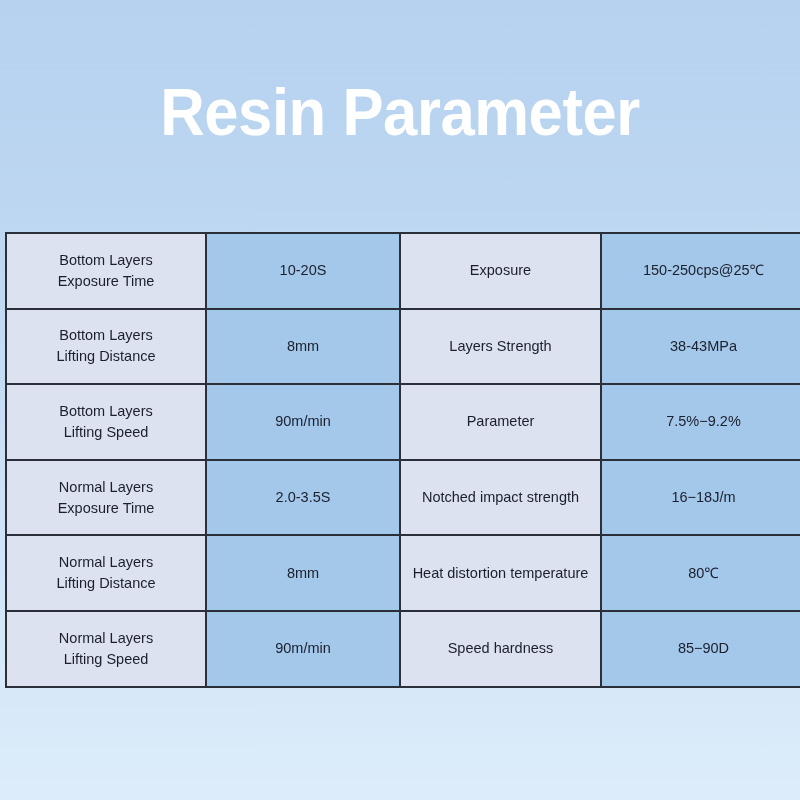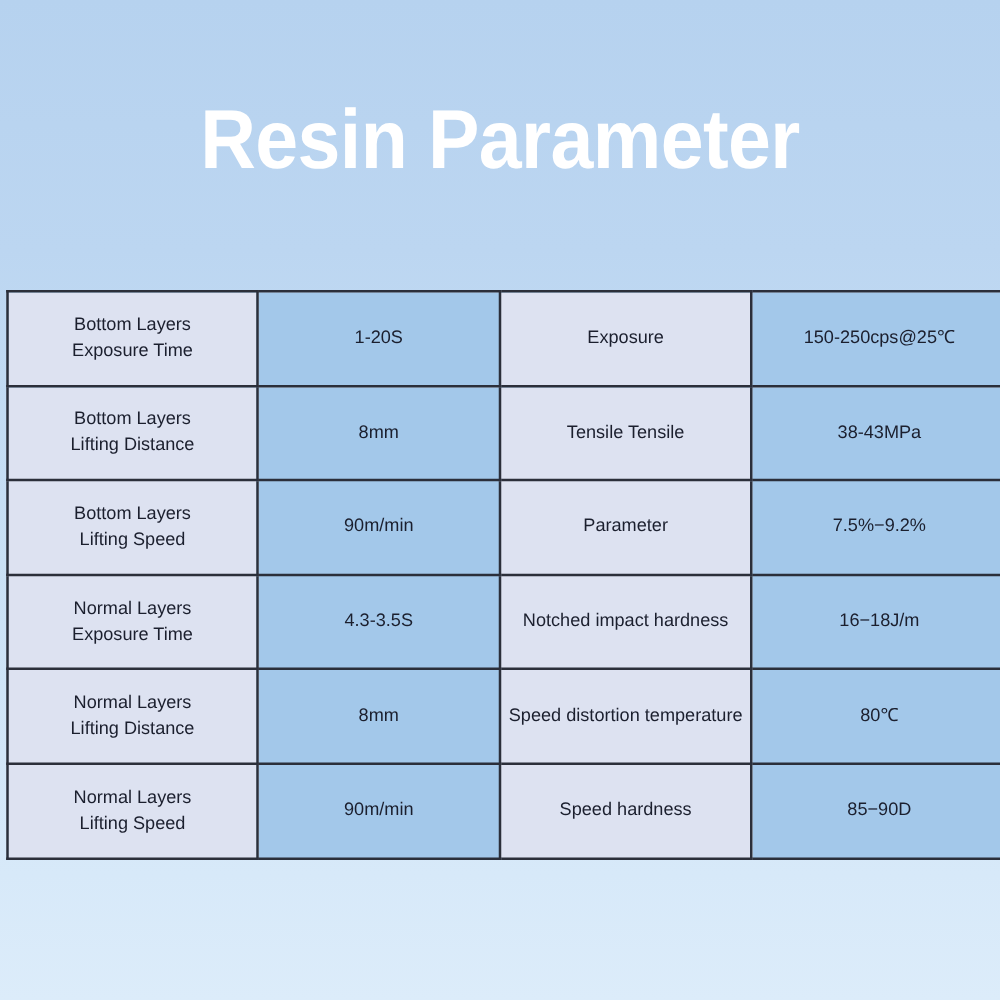--- a/index.html
+++ b/index.html
@@ -92,62 +92,62 @@
       <col class="c3">
       <col class="c4">
   </colgroup>
   <tbody>
 
     <tr>
       <td class="label-cell">
         <span class="cell-line">Bottom Layers</span>
         <span class="cell-line">Exposure Time</span>
       </td>
-      <td class="value-cell">1-20S</td>
+      <td class="value-cell">10-20S</td>
       <td class="label-cell">Exposure</td>
       <td class="value-cell">150-250cps@25℃</td>
     </tr>
 
     <tr>
       <td class="label-cell">
         <span class="cell-line">Bottom Layers</span>
         <span class="cell-line">Lifting Distance</span>
       </td>
       <td class="value-cell">8mm</td>
-      <td class="label-cell">Tensile Tensile</td>
+      <td class="label-cell">Layers Strength</td>
       <td class="value-cell">38-43MPa</td>
     </tr>
 
     <tr>
       <td class="label-cell">
         <span class="cell-line">Bottom Layers</span>
         <span class="cell-line">Lifting Speed</span>
       </td>
       <td class="value-cell">90m/min</td>
       <td class="label-cell">Parameter</td>
       <td class="value-cell">7.5%−9.2%</td>
     </tr>
 
     <tr>
       <td class="label-cell">
         <span class="cell-line">Normal Layers</span>
         <span class="cell-line">Exposure Time</span>
       </td>
-      <td class="value-cell">4.3-3.5S</td>
-      <td class="label-cell">Notched impact hardness</td>
+      <td class="value-cell">2.0-3.5S</td>
+      <td class="label-cell">Notched impact strength</td>
       <td class="value-cell">16−18J/m</td>
     </tr>
 
     <tr>
       <td class="label-cell">
         <span class="cell-line">Normal Layers</span>
         <span class="cell-line">Lifting Distance</span>
       </td>
       <td class="value-cell">8mm</td>
-      <td class="label-cell">Speed distortion temperature</td>
+      <td class="label-cell">Heat distortion temperature</td>
       <td class="value-cell">80℃</td>
     </tr>
 
     <tr>
       <td class="label-cell">
         <span class="cell-line">Normal Layers</span>
         <span class="cell-line">Lifting Speed</span>
       </td>
       <td class="value-cell">90m/min</td>
       <td class="label-cell">Speed hardness</td>

